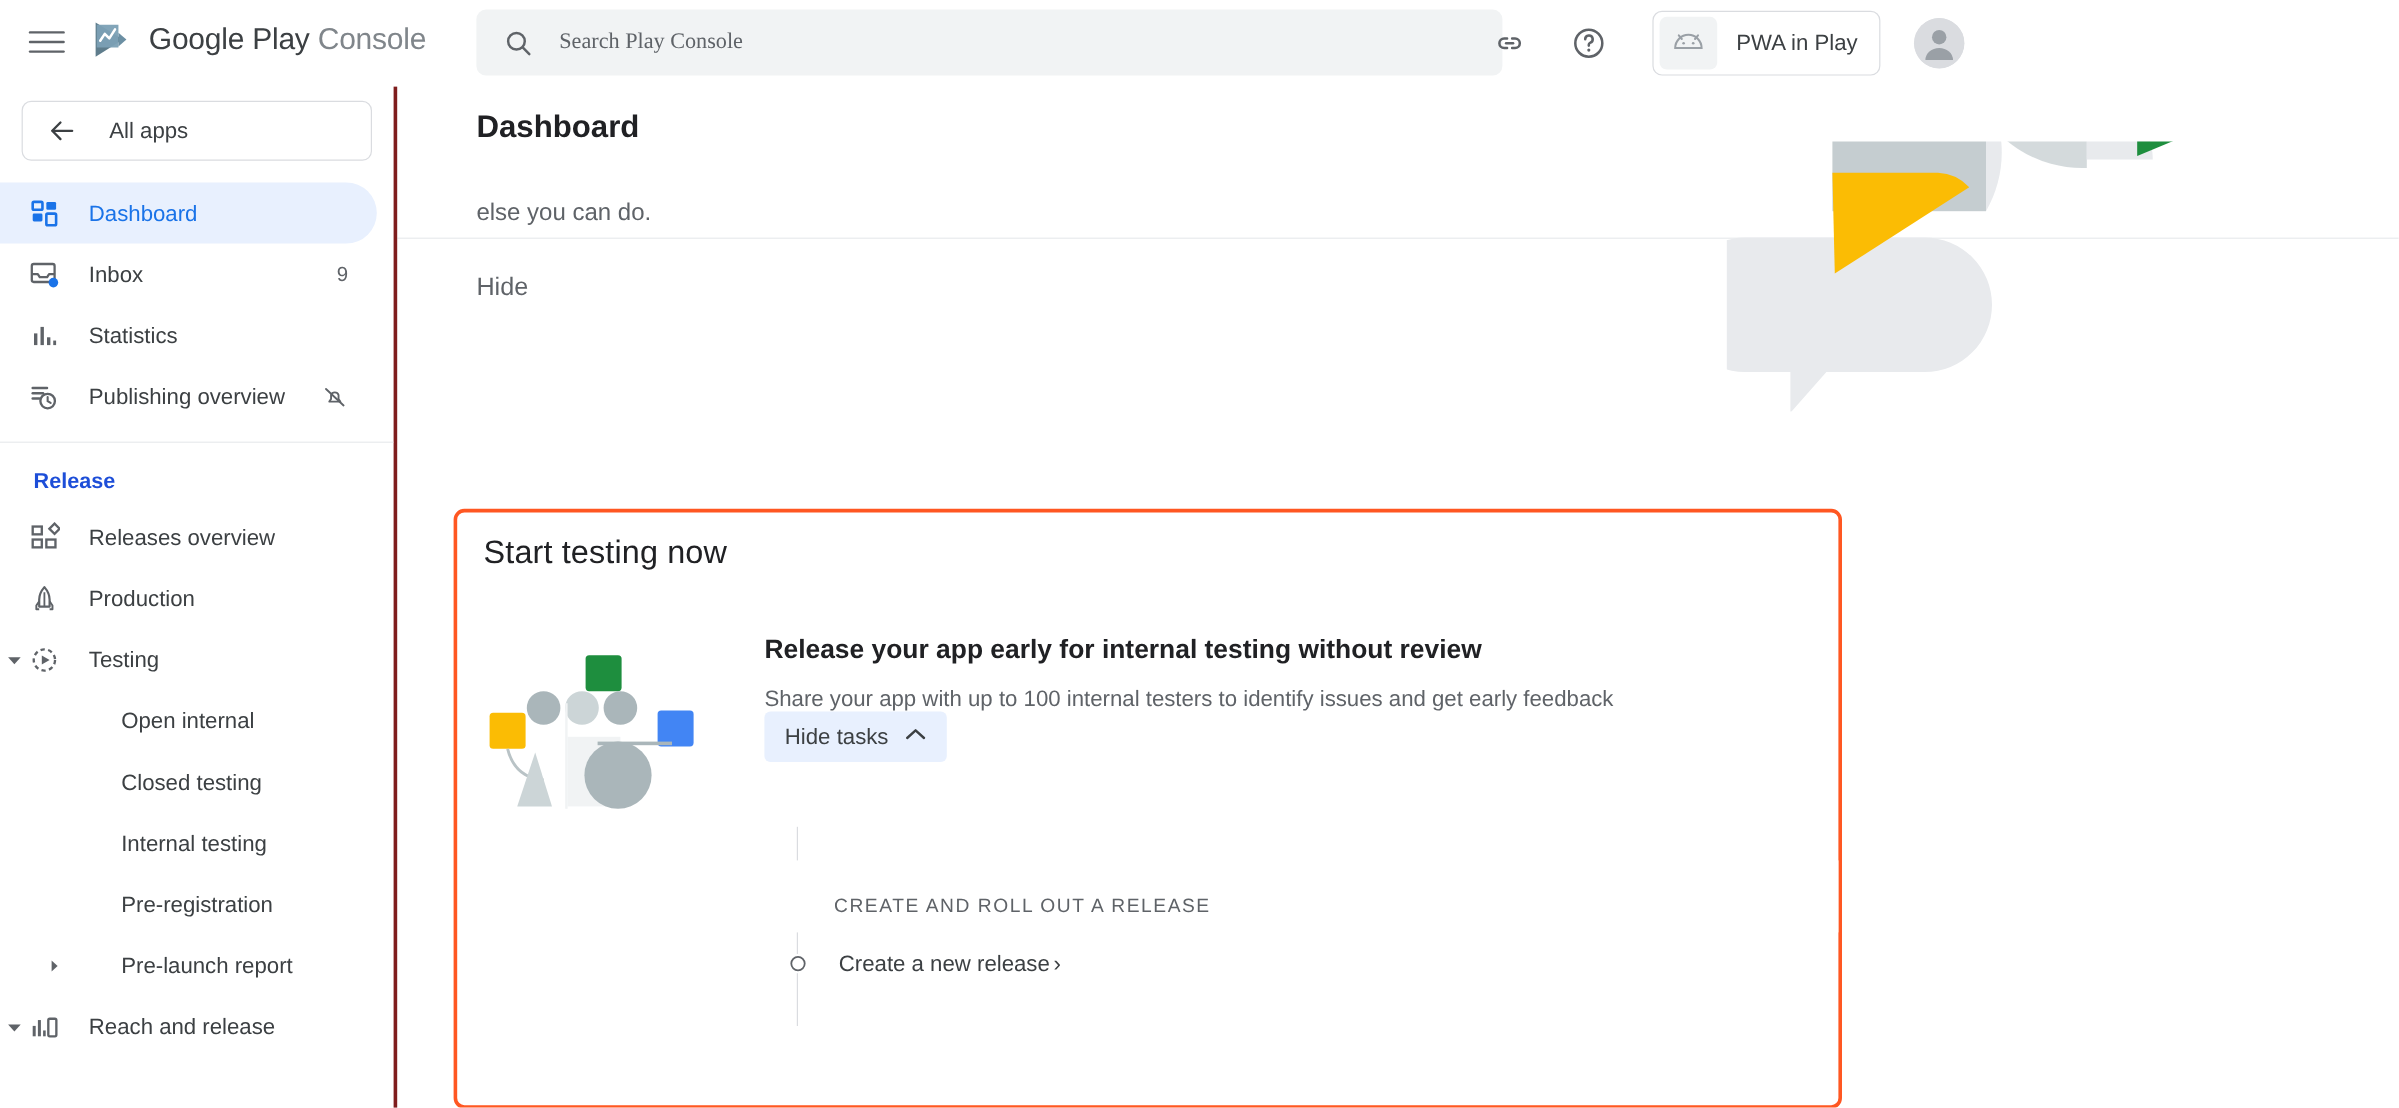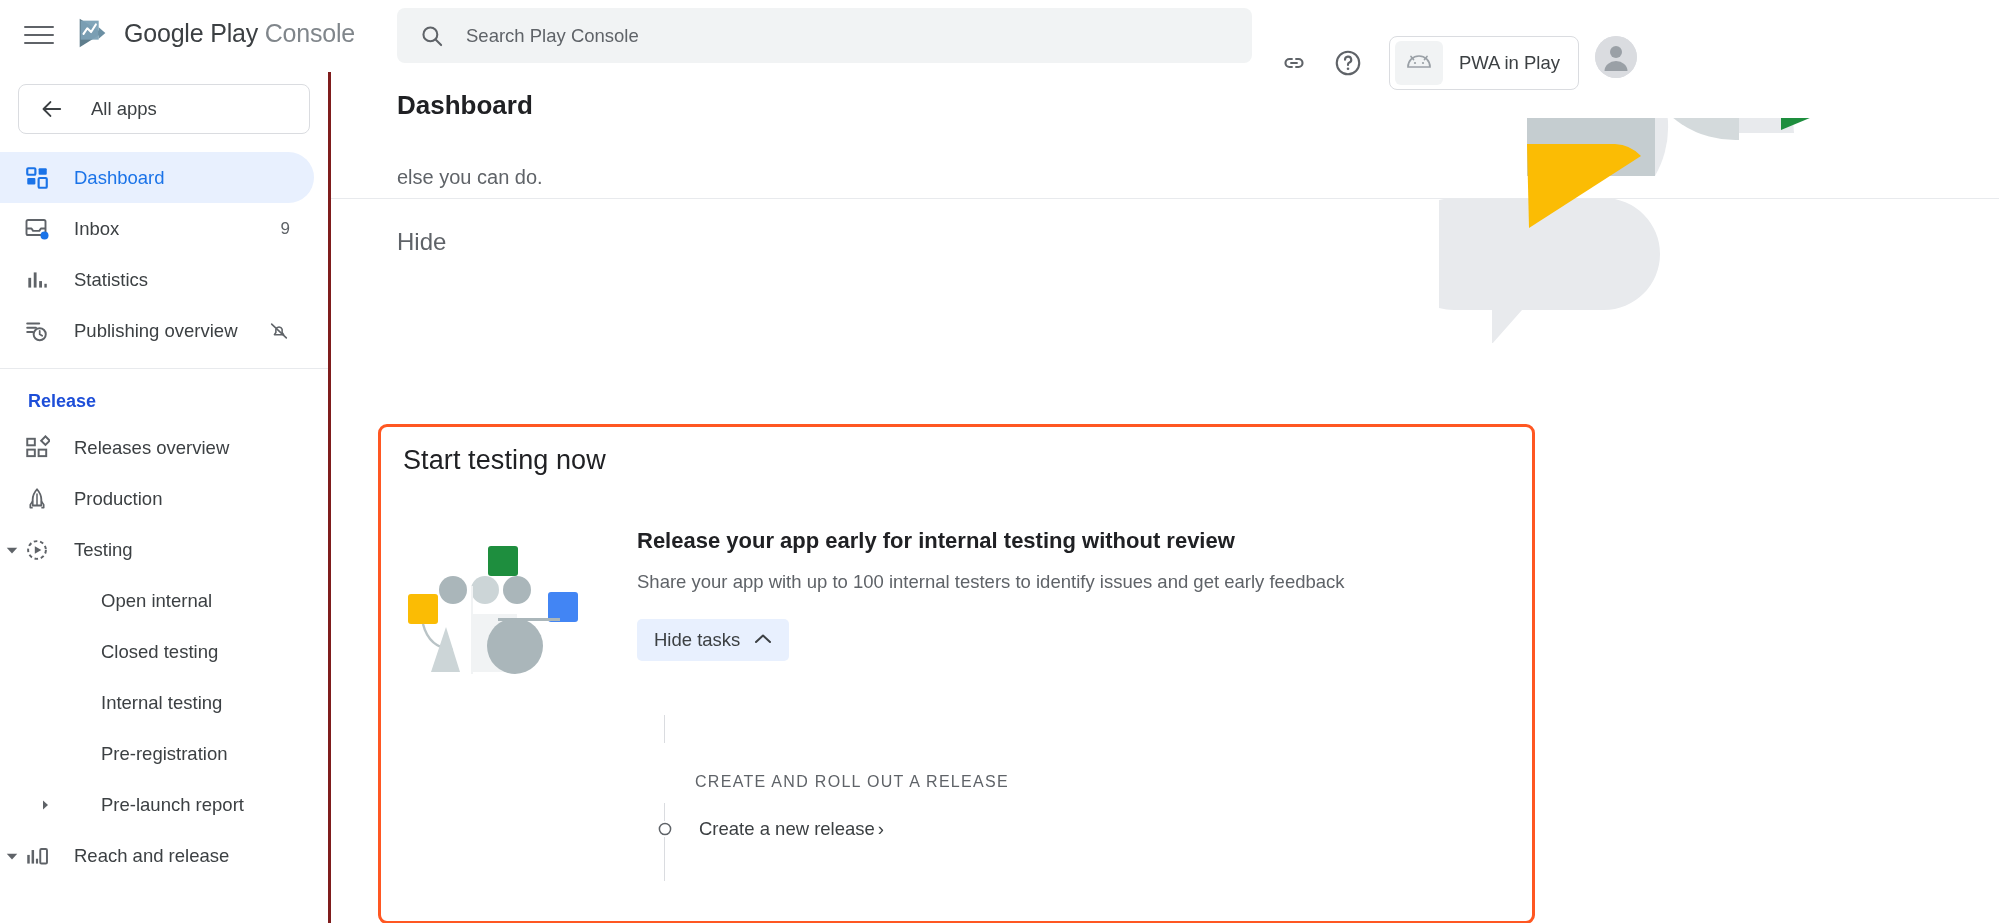--- a/index.html
+++ b/index.html
@@ -26,26 +26,26 @@
 
   .brand { position: absolute; left: 74px; top: 14px; display: flex; align-items: center; gap: 12px; cursor: pointer; }
   .brand-logo { width: 38px; height: 38px; }
   .brand-text { font-size: 25px; letter-spacing: -0.2px; white-space: nowrap; }
   .brand-text .g1 { color: #3c4043; font-weight: 400; }
   .brand-text .g2 { color: #80868b; font-weight: 400; }
 
   .searchbar {
     position: absolute; left: 397px; top: 8px; width: 855px; height: 55px;
     background: #f1f3f4; border-radius: 8px; display: flex; align-items: center;
-    padding: 0 22px; cursor: text;
+    padding: 0 22px; cursor: text; font-family: Liberation Serif, serif;
   }
   .search-icon { width: 26px; height: 26px; flex: 0 0 auto; }
   .search-ph { margin-left: 21px; color: #5f6368; font-size: 18.5px; }
 
-  .topbar-right { position: absolute; right: 20px; top: 0; height: 72px; display: flex; gap: 0; margin-top: 36px; }
+  .topbar-right { position: absolute; right: 20px; top: 0; height: 72px; display: flex; align-items: center; gap: 12px; }
   .icon-btn { width: 54px; height: 54px; display: flex; align-items: center; justify-content: center; border-radius: 50%; cursor: pointer; }
   .app-chip {
     display: flex; align-items: center; height: 54px; border: 1px solid #dadce0;
     border-radius: 8px; margin-left: 14px; padding-right: 18px; cursor: pointer; background: #fff;
   }
   .app-chip-icon {
     width: 48px; height: 44px; margin: 0 6px 0 5px; background: #f1f3f4; border-radius: 6px;
     display: flex; align-items: center; justify-content: center;
   }
   .app-chip-label { font-size: 18.5px; color: #3c4043; margin-left: 10px; white-space: nowrap; }
@@ -88,39 +88,39 @@
   }
   .page-title {
     position: absolute; top: 18px; left: 66px; font-size: 26px; font-weight: 700;
     color: #202124; z-index: 12; background: #fff; padding-right: 16px;
   }
   .hero {
     position: absolute; top: 46px; left: 0; width: 1668px; height: 265px; overflow: hidden;
   }
   .hero-tail { position: absolute; top: 48px; left: 66px; font-size: 20px; color: #5f6368; }
   .hero-hide {
-    position: absolute; top: 110px; left: 66px; font-size: 24px; color: #5f6368; cursor: pointer;
+    position: absolute; top: 110px; left: 66px; font-size: 21px; color: #5f6368; cursor: pointer;
   }
   .hero-art { position: absolute; top: -40px; right: 130px; width: 430px; height: 265px; }
   .hero-rule { position: absolute; top: 80px; left: 0; width: 1668px; height: 1px; background: #e8eaed; }
 
   
   .card {
     position: absolute; top: 352px; left: 47px; width: 1157px; height: 500px;
     border: 3px solid #ff5722; border-radius: 9px; background: #fff;
   }
   .card-title { font-size: 27px; font-weight: 400; color: #202124; padding: 18px 0 0 22px; letter-spacing: 0.1px; }
   .card-body { display: flex; padding: 52px 0 0 22px; }
   .card-art { width: 190px; flex: 0 0 auto; padding-top: 14px; }
   .card-content { flex: 1 1 auto; padding-left: 44px; }
   .card-h2 { font-size: 22px; font-weight: 700; color: #202124; }
   .card-sub { font-size: 18.5px; color: #5f6368; margin-top: 17px; }
   .hide-tasks {
     display: inline-flex; align-items: center; gap: 14px; background: #e8f0fe;
-    border-radius: 5px; padding: 10px 17px; margin-top: 26px; cursor: pointer;
+    border-radius: 5px; padding: 10px 17px; cursor: pointer;
   }
   .hide-tasks-label { font-size: 18.5px; color: #3c4043; }
 
   .tasks { position: relative; margin-top: 26px; padding-left: 14px; }
   .task-row { display: flex; align-items: center; height: 52px; position: relative; }
   .task-bullet { width: 28px; flex: 0 0 auto; display: flex; align-items: center; justify-content: center; z-index: 2; background: #fff; }
   .task-label { font-size: 18.5px; color: #3c4043; margin-left: 20px; cursor: pointer; white-space: nowrap; }
   .task-label .chev { color: #3c4043; margin-left: 3px; }
   .task-section {
     font-size: 16px; font-weight: 500; letter-spacing: 1.3px; color: #5f6368;

